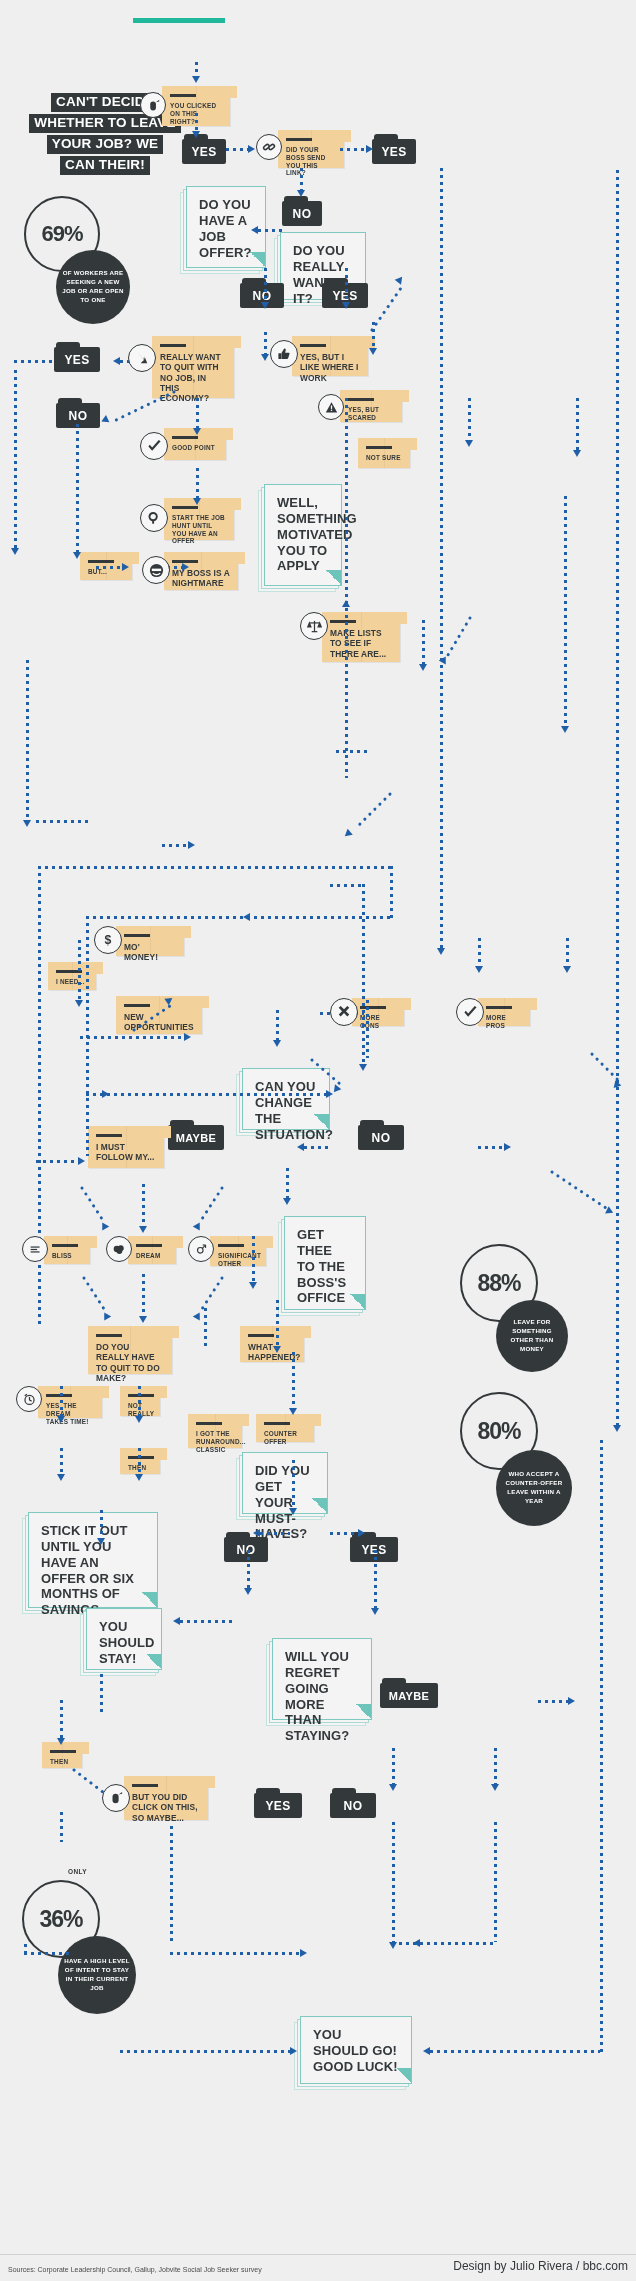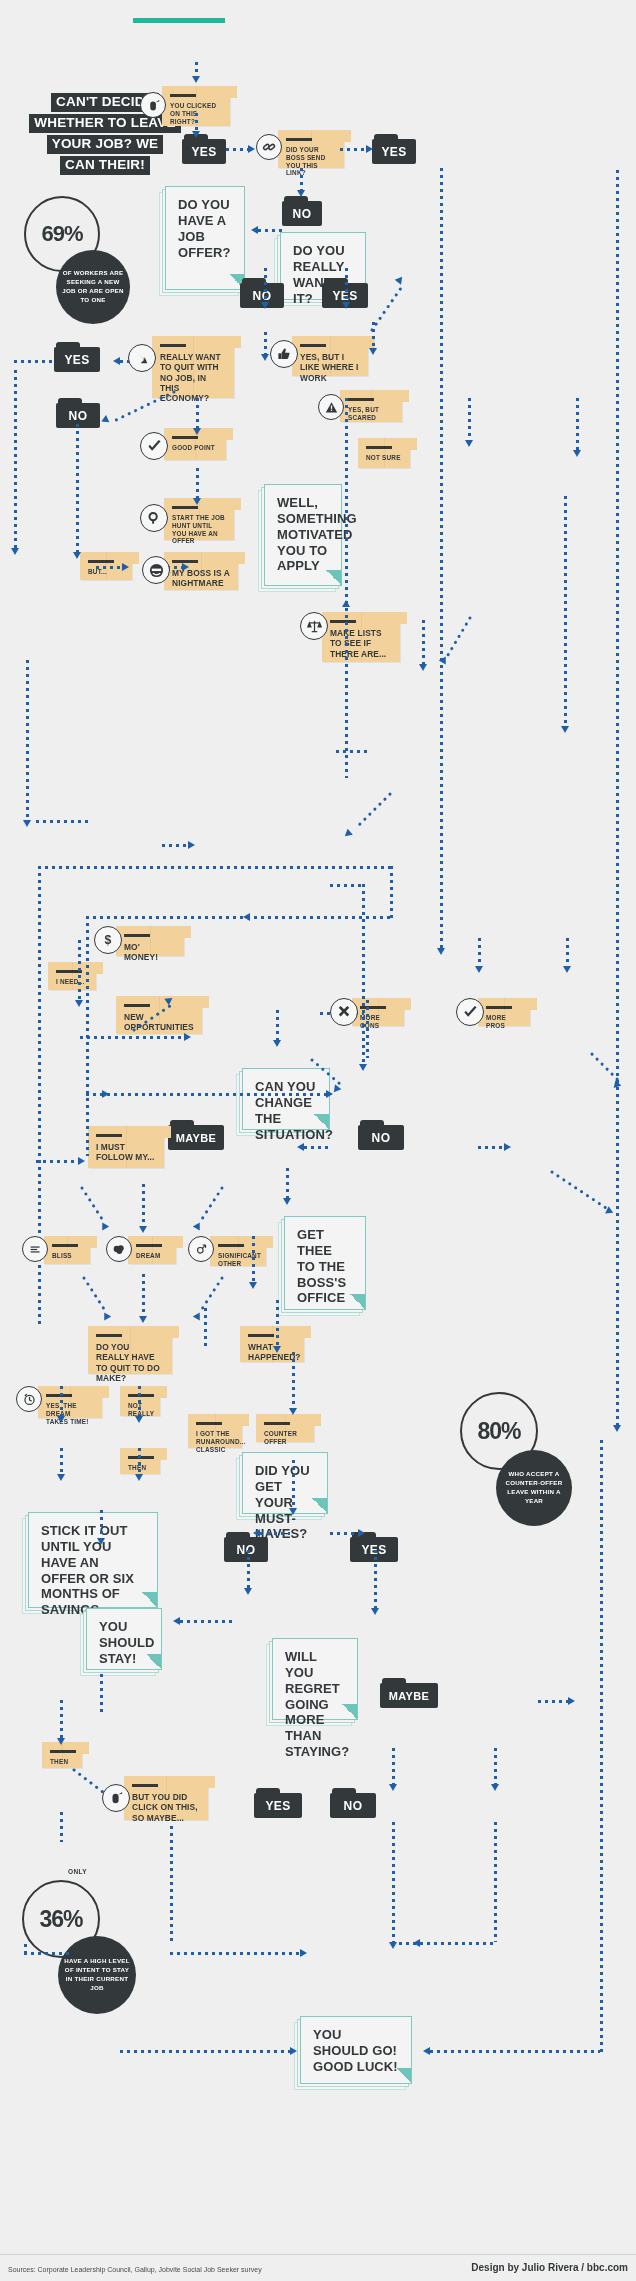--- a/index.html
+++ b/index.html
@@ -124,21 +124,21 @@
   .arrow.down { border-left:4.5px solid transparent; border-right:4.5px solid transparent; border-top:7px solid #1f5fa8; }
   .arrow.up { border-left:4.5px solid transparent; border-right:4.5px solid transparent; border-bottom:7px solid #1f5fa8; }
   .arrow.right { border-top:4.5px solid transparent; border-bottom:4.5px solid transparent; border-left:7px solid #1f5fa8; }
   .arrow.left { border-top:4.5px solid transparent; border-bottom:4.5px solid transparent; border-right:7px solid #1f5fa8; }
   .dot-diag { position:absolute; z-index:1; }
   .dot-diag line { stroke:#1f5fa8; stroke-width:3; stroke-linecap:round; stroke-dasharray:0.1 7; }
 
   
   .footer-rule { position:absolute; left:0; right:0; bottom:26px; height:1px; background:#d2d2d2; }
   .footer-left { position:absolute; left:8px; bottom:8px; font-size:7px; color:#4a4a4a; }
-  .footer-right { position:absolute; right:8px; bottom:8px; font-size:10px; color:#33383b; font-weight:bold; }
+  .footer-right { position:absolute; right:8px; bottom:8px; font-size:12px; color:#33383b; font-weight:normal; }
 </style>
 </head>
 <body>
 
 <div id="stage">
 
   <div class="title-rule"></div>
 
   <div class="headline">
     <span>CAN'T DECIDE</span><br>
@@ -442,21 +442,21 @@
       </div>
   </div>
 
   <div class="folder" style="left:282px;top:196px;width:40px;height:30px;">
     <div class="tab"></div>
       <div class="body">
         <span style="font-size:12px">NO</span>
       </div>
   </div>
 
-  <div class="card" style="left:165px;top:186px;width:80px;height:104px;">
+  <div class="card" style="left:186px;top:186px;width:80px;height:82px;">
     <div class="ctxt">DO YOU HAVE A JOB OFFER?</div>
       <div class="corner"></div>
   </div>
 
   <div class="card" style="left:280px;top:232px;width:86px;height:68px;">
     <div class="ctxt">DO YOU REALLY WANT IT?</div>
       <div class="corner"></div>
   </div>
 
   <div class="stat" style="left:24px;top:196px;width:130px;height:140px;">
@@ -716,20 +716,28 @@
       <i class="bar"></i>
     <span class="txt">DO YOU REALLY HAVE TO QUIT TO DO MAKE?</span>
   </div>
 
   <div class="note mid" style="left:240px;top:1326px;width:64px;height:36px;">
     <div class="fold"></div>
       <i class="bar"></i>
     <span class="txt">WHAT HAPPENED?</span>
   </div>
 
+  <div class="stat" style="left:460px;top:1244px;width:130px;height:142px;">
+    <div class="ring" style="width:78px;height:78px;">
+        <span style="font-size:23px">88%</span>
+      </div>
+    <div class="blob" style="left:36px;top:56px;width:72px;height:72px;">
+        <span>LEAVE FOR SOMETHING OTHER THAN MONEY</span>
+      </div>
+  </div>
 
   <div class="note small" style="left:38px;top:1386px;width:64px;height:32px;">
     <div class="fold"></div>
       <i class="bar"></i>
     <span class="txt">YES, THE DREAM TAKES TIME!</span>
   </div>
   <div class="badge" style="left:16px;top:1386px;width:26px;height:26px;">
     <svg width="13" height="13" viewBox="0 0 16 16" stroke="#33383b" stroke-width="1.5" fill="none">
         <circle cx="8" cy="8.5" r="5.6"></circle>
         <path d="M8 5 L8 8.5 L10.6 10"></path>
@@ -789,21 +797,21 @@
       <div class="body">
         <span style="font-size:12px">YES</span>
       </div>
   </div>
 
   <div class="card" style="left:86px;top:1608px;width:76px;height:62px;">
     <div class="ctxt">YOU SHOULD STAY!</div>
       <div class="corner"></div>
   </div>
 
-  <div class="card" style="left:272px;top:1638px;width:86px;height:82px;">
+  <div class="card" style="left:272px;top:1638px;width:100px;height:82px;">
     <div class="ctxt">WILL YOU REGRET GOING MORE THAN STAYING?</div>
       <div class="corner"></div>
   </div>
 
   <div class="folder" style="left:380px;top:1678px;width:58px;height:30px;">
     <div class="tab"></div>
       <div class="body">
         <span style="font-size:11px">MAYBE</span>
       </div>
   </div>

